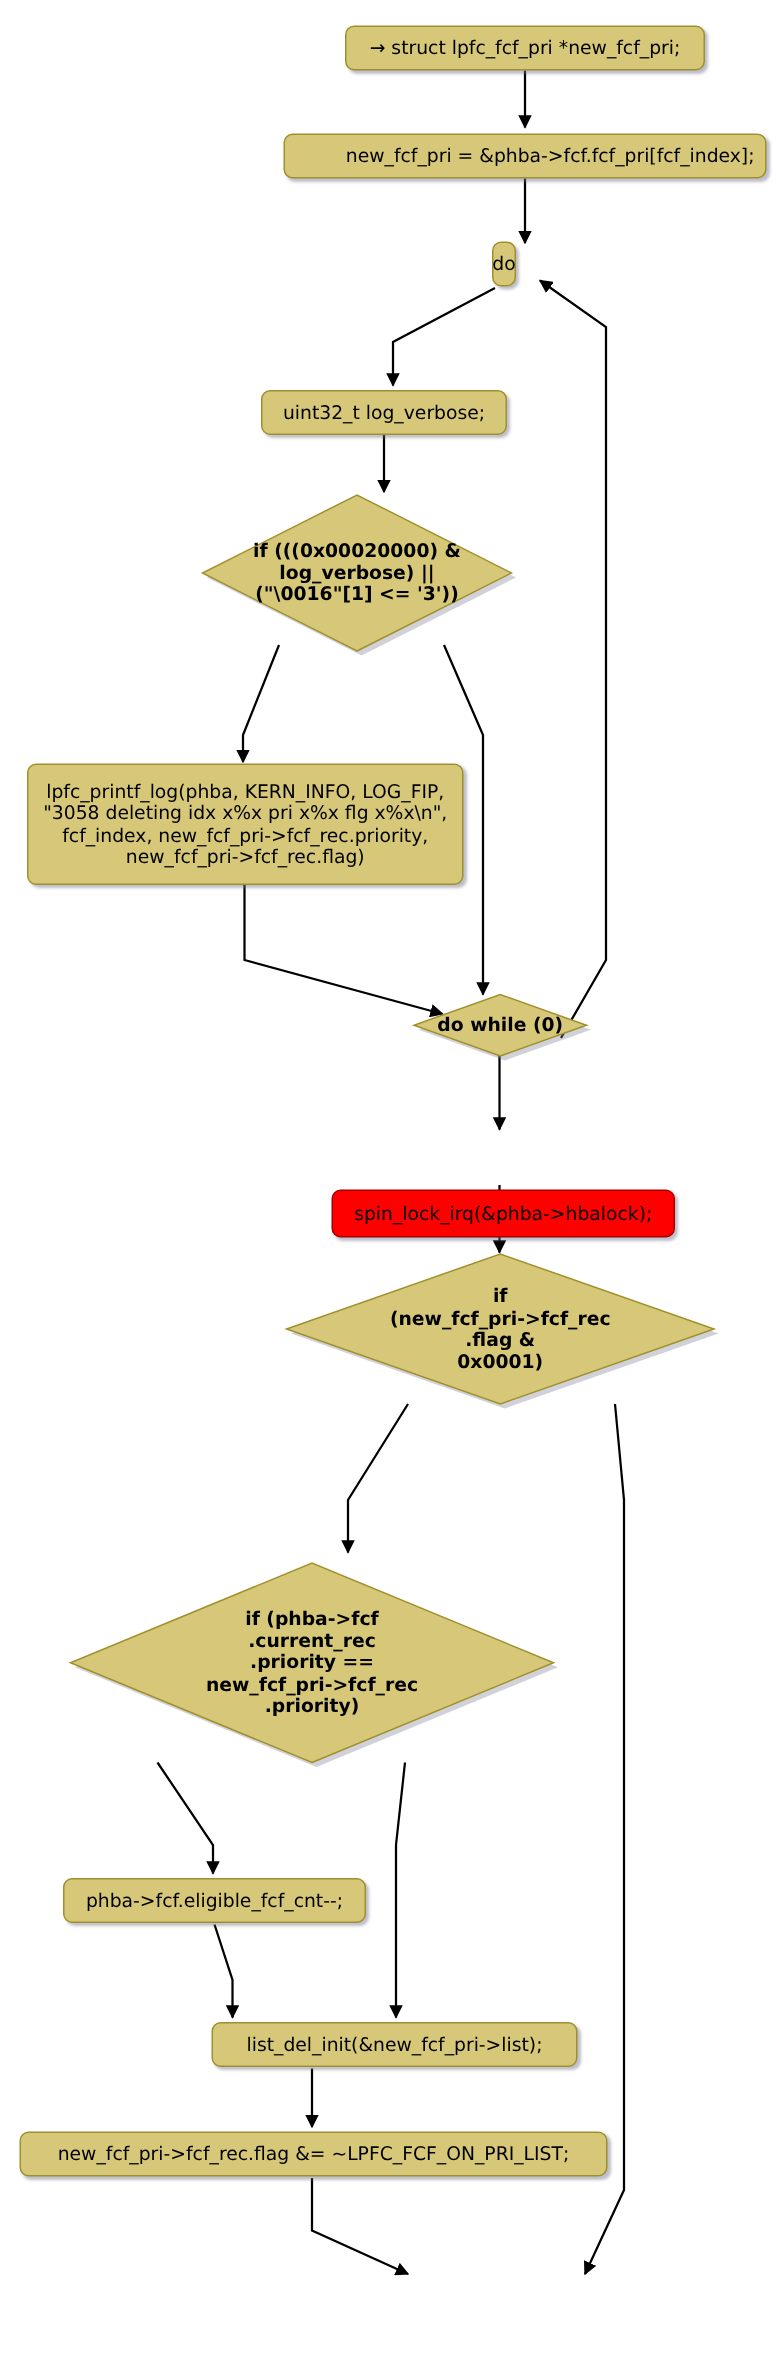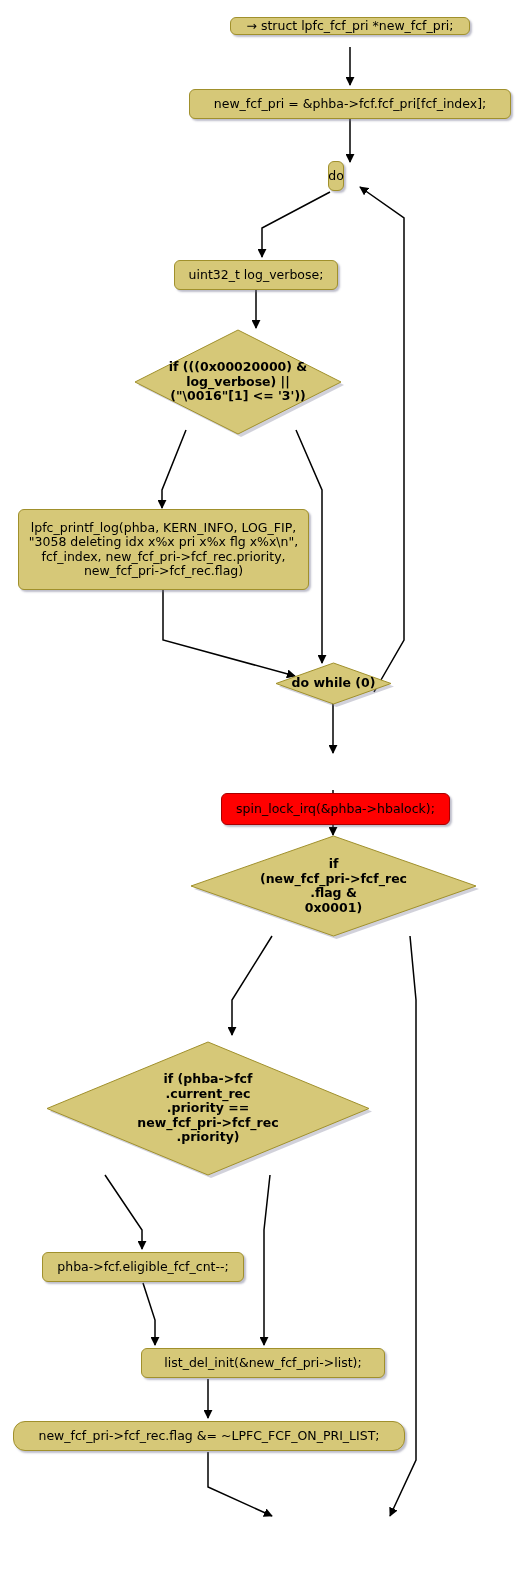--- a/index.html
+++ b/index.html
@@ -108,25 +108,25 @@
       <path d="M 272,936 L 232,1000 L 232,1035"></path>
       <path d="M 410,936 L 416,1000 L 416,1460 L 390,1516"></path>
       <path d="M 105,1175 L 142,1230 L 142,1249"></path>
       <path d="M 270,1175 L 264,1230 L 264,1345"></path>
       <path d="M 143,1283 L 155,1320 L 155,1345"></path>
       <path d="M 208,1379 L 208,1418"></path>
       <path d="M 208,1452 L 208,1487 L 272,1516"></path>
     </g>
   </svg>
 
-  <div class="node box" style="left:230px; top:17px; width:240px; height:18px;">
+  <div class="node box" style="left:230px; top:17px; width:240px; height:30px;">
     <span>→ struct lpfc_fcf_pri *new_fcf_pri;</span>
   </div>
 
-  <div class="node box" style="left:189px; top:89px; width:322px; height:30px;">
+  <div class="node box" style="left:189px; top:89px; width:322px; height:30px;justify-content:flex-end;">
     <span>new_fcf_pri = &amp;phba-&gt;fcf.fcf_pri[fcf_index];</span>
   </div>
 
   <div class="node box" style="left:328px; top:161px; width:15px; height:30px;">
     <span>do</span>
   </div>
 
   <div class="node box" style="left:174px; top:260px; width:164px; height:30px;">
     <span>uint32_t log_verbose;</span>
   </div>
@@ -184,18 +184,18 @@
   </div>
 
   <div class="node box" style="left:42px; top:1252px; width:202px; height:30px;align-items:center;">
     <span>phba-&gt;fcf.eligible_fcf_cnt--;</span>
   </div>
 
   <div class="node box" style="left:97px; top:1348px; width:244px; height:30px;margin-left:44px;">
     <span>list_del_init(&amp;new_fcf_pri-&gt;list);</span>
   </div>
 
-  <div class="node box" style="left:13px; top:1421px; width:392px; height:30px;border-radius:12px;">
+  <div class="node box" style="left:13px; top:1421px; width:392px; height:30px;">
     <span>new_fcf_pri-&gt;fcf_rec.flag &amp;= ~LPFC_FCF_ON_PRI_LIST;</span>
   </div>
 
 
 </div>
 
 </body></html>

